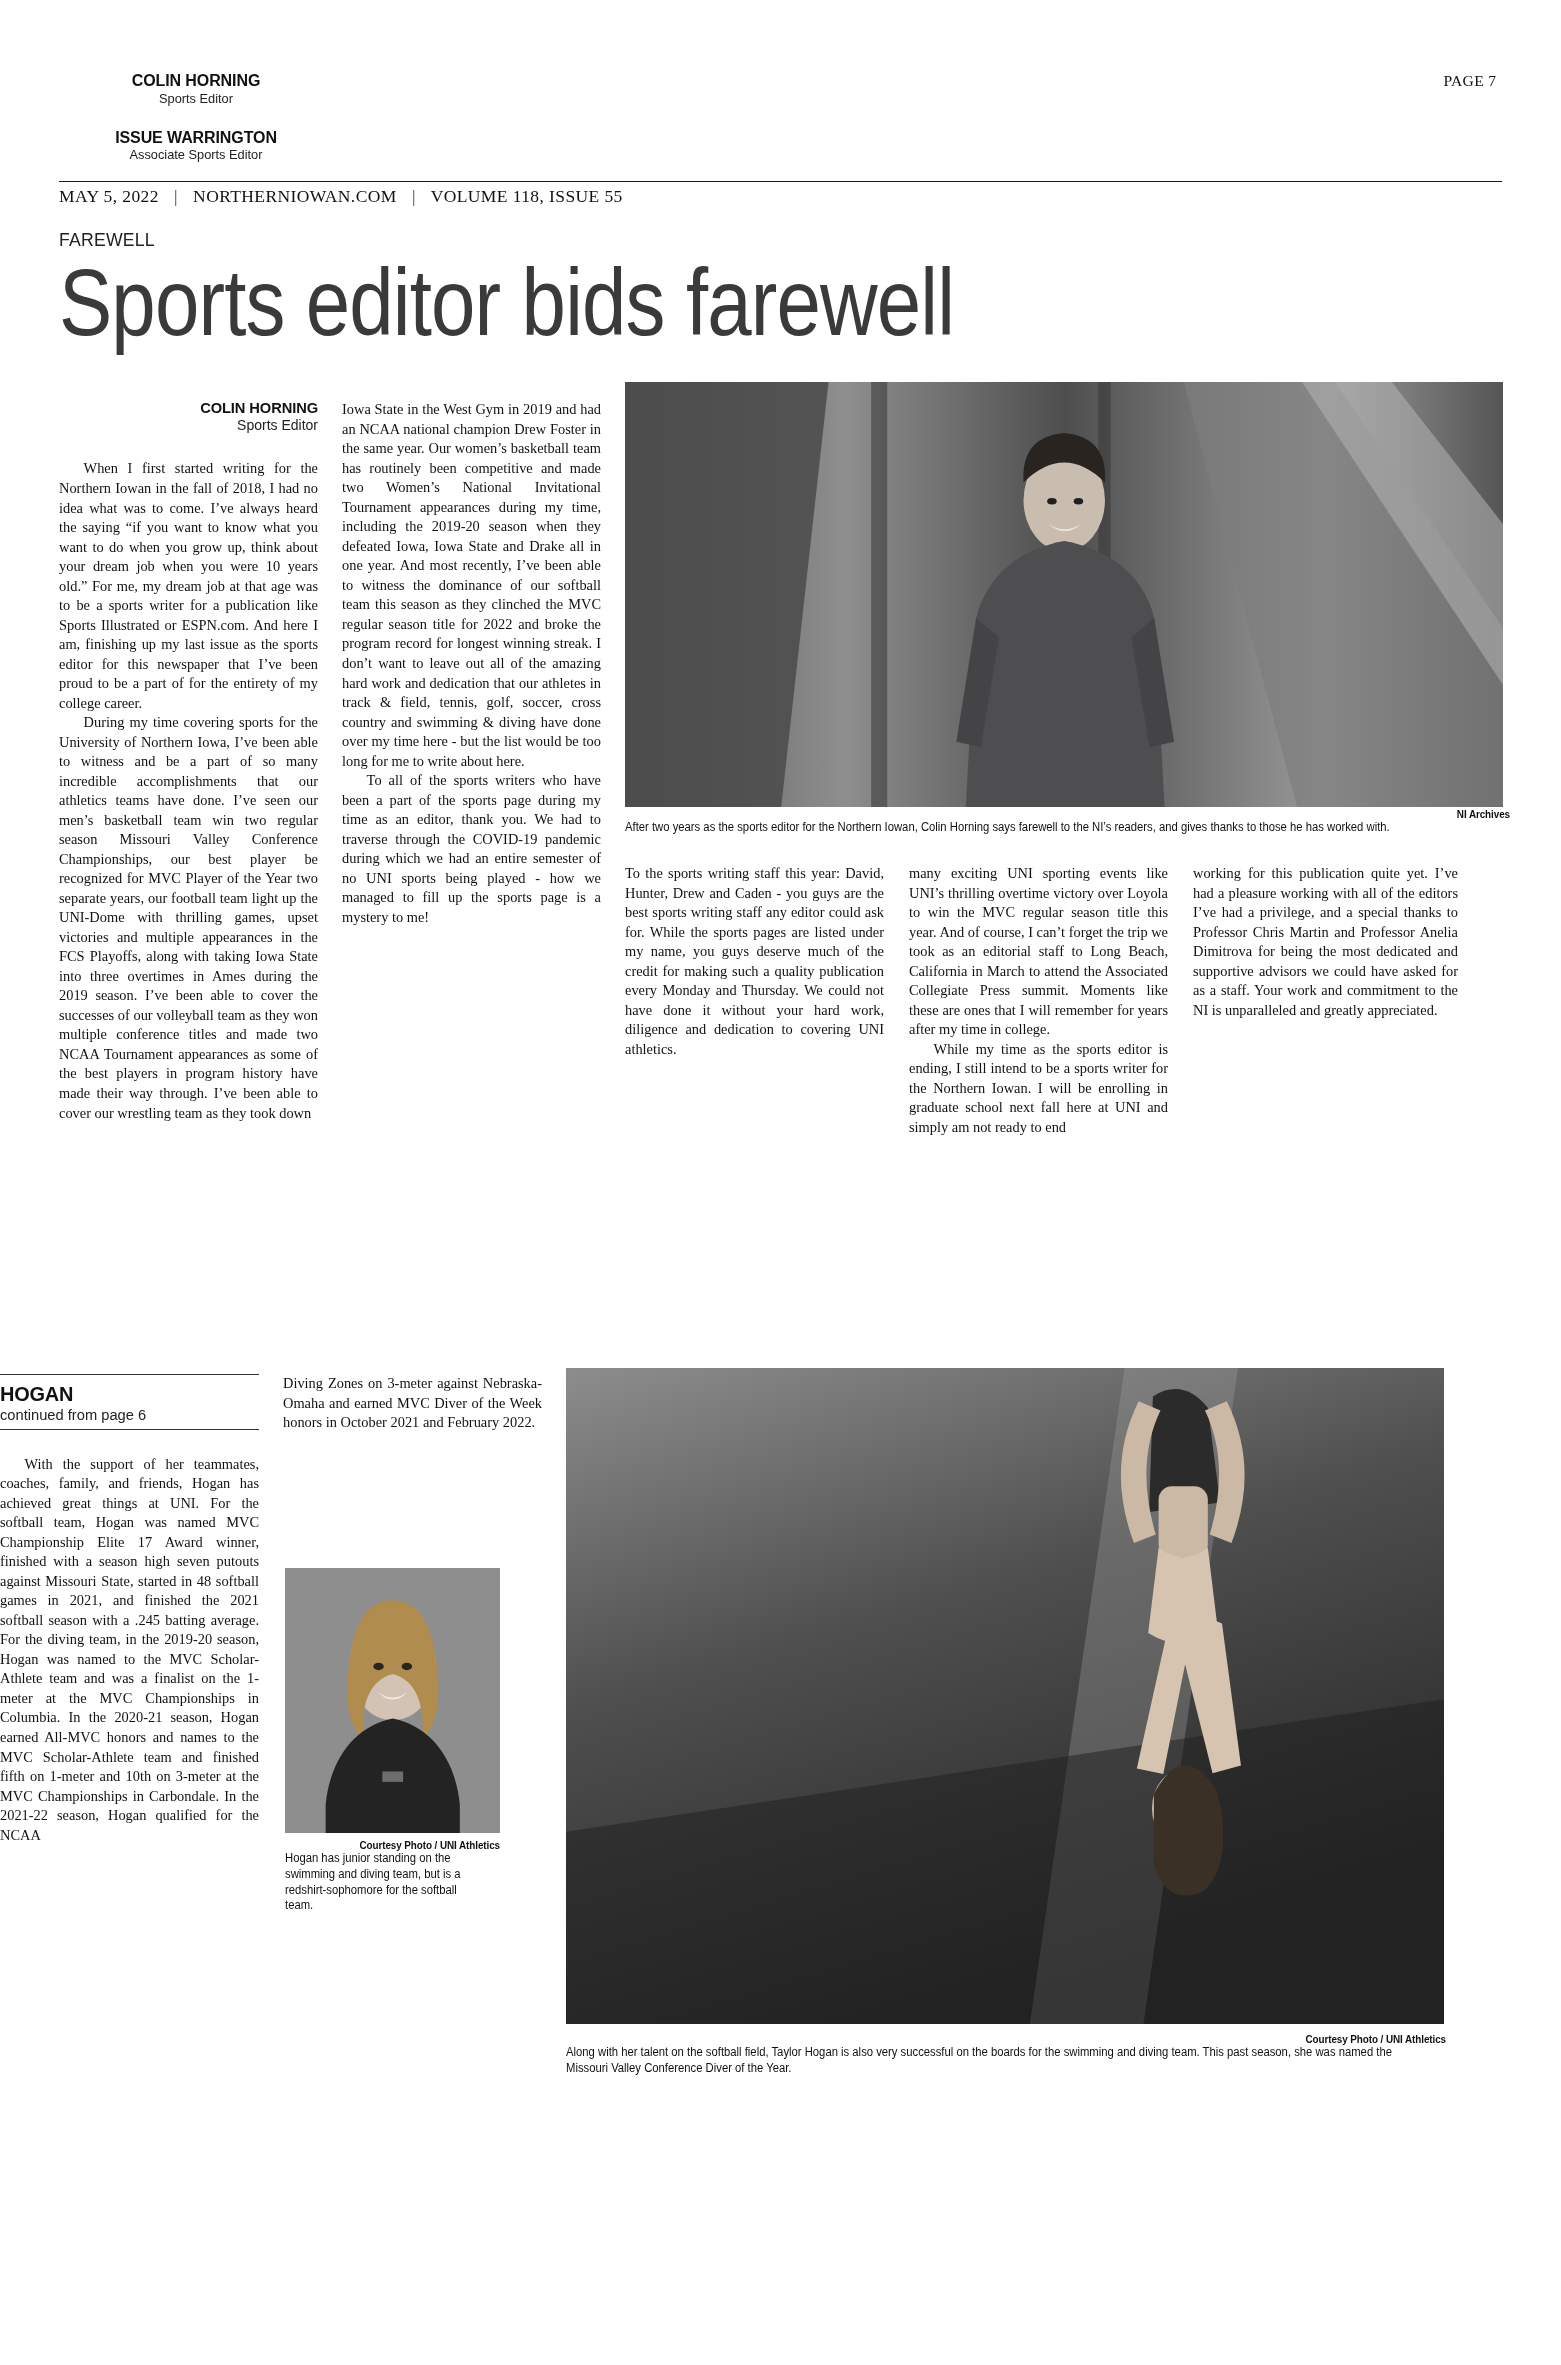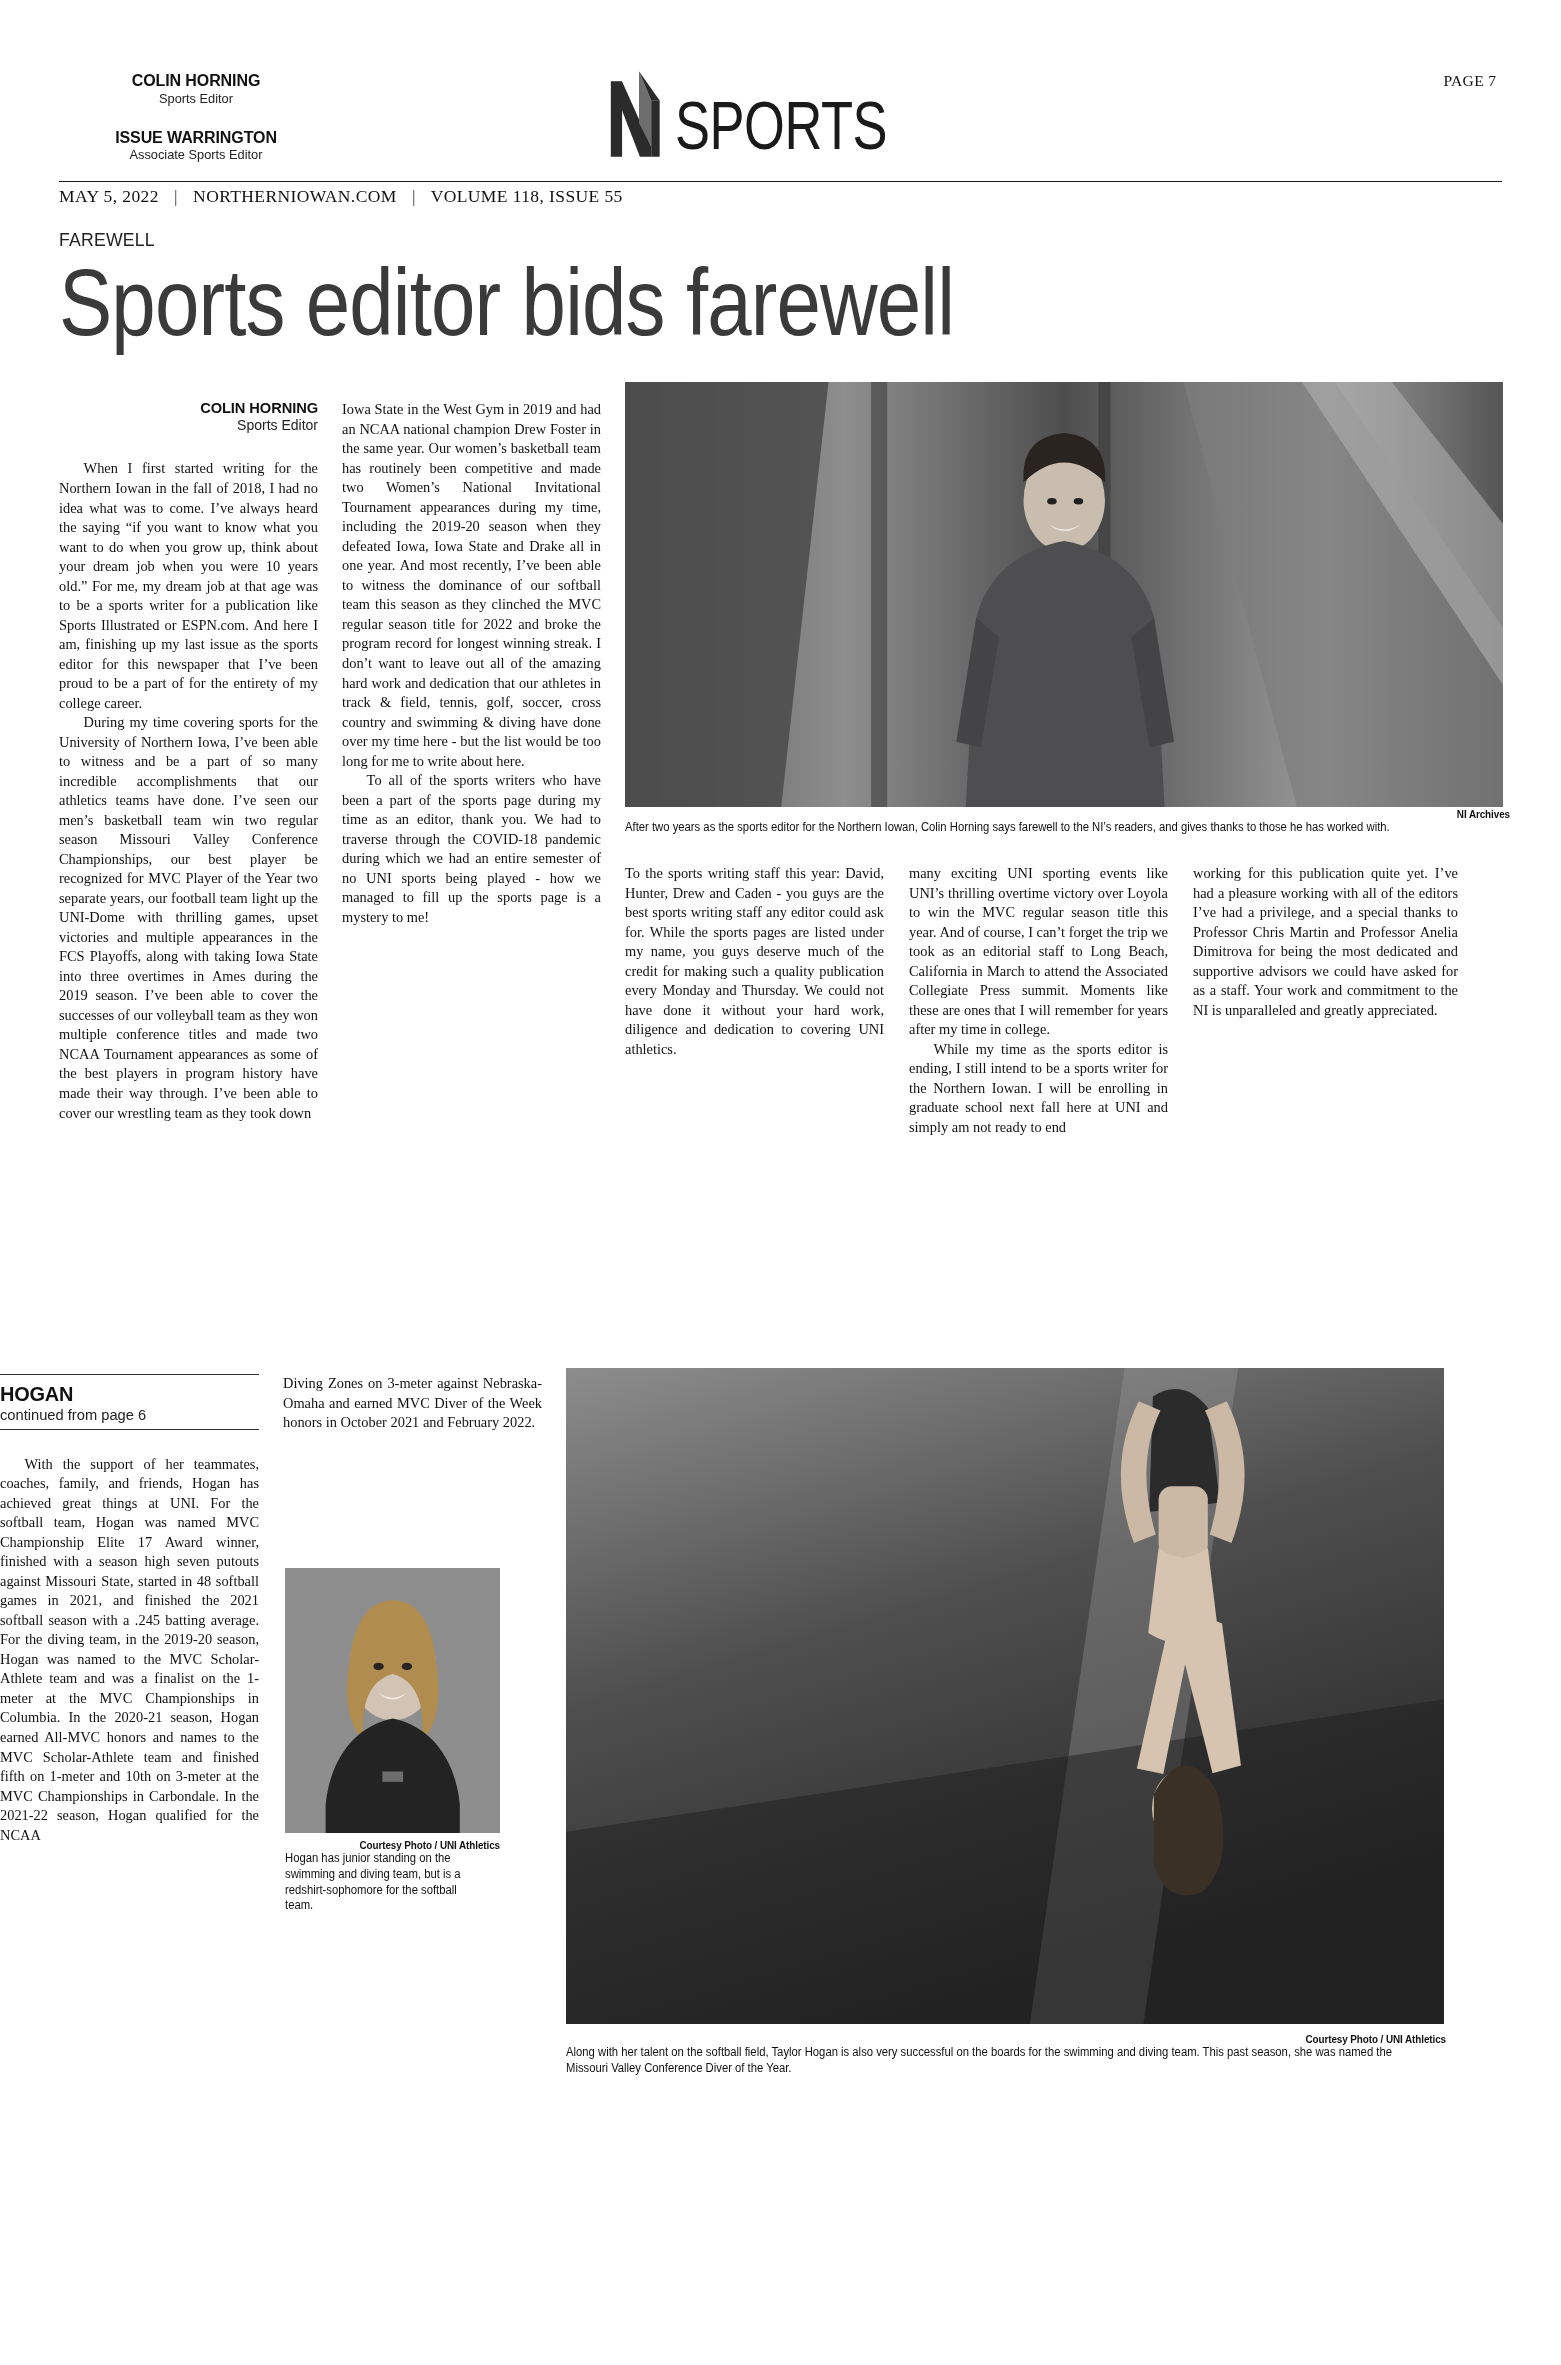--- a/index.html
+++ b/index.html
@@ -247,30 +247,20 @@
 
   <div class="masthead">
 
     <div class="editors">
       <div class="ed-name">COLIN HORNING</div>
       <div class="ed-role">Sports Editor</div>
       <div class="ed-name">ISSUE WARRINGTON</div>
       <div class="ed-role last">Associate Sports Editor</div>
     </div>
 
-    <div class="logo-wrap">
-      <svg class="logo-mark" viewBox="0 0 132 182">
-        <polygon points="6,182 6,22 30,22 30,182" fill="#2b2b2b"></polygon>
-        <polygon points="6,22 30,22 92,160 92,182 68,182" fill="#2b2b2b"></polygon>
-        <polygon points="66,0 92,62 92,160 66,110" fill="#6e6e6e"></polygon>
-        <polygon points="92,62 92,182 110,182 110,62" fill="#2b2b2b"></polygon>
-        <polygon points="66,0 110,62 92,62" fill="#2b2b2b"></polygon>
-      </svg>
-      <div class="logo-word">SPORTS</div>
-    </div>
 
     <div class="page-num">PAGE 7</div>
 
     <div class="rule-top"></div>
 
     <div class="dateline">
       <span>MAY 5, 2022</span>
       <span class="sep">|</span>
       <span>NORTHERNIOWAN.COM</span>
       <span class="sep">|</span>
@@ -287,21 +277,21 @@
       <div class="byline">
         <div class="bn">COLIN HORNING</div>
         <div class="br">Sports Editor</div>
       </div>
       <p>When I first started writing for the Northern Iowan in the fall of 2018, I had no idea what was to come. I’ve always heard the saying “if you want to know what you want to do when you grow up, think about your dream job when you were 10 years old.” For me, my dream job at that age was to be a sports writer for a publication like Sports Illustrated or ESPN.com. And here I am, finishing up my last issue as the sports editor for this newspaper that I’ve been proud to be a part of for the entirety of my college career.</p>
       <p>During my time covering sports for the University of Northern Iowa, I’ve been able to witness and be a part of so many incredible accomplishments that our athletics teams have done. I’ve seen our men’s basketball team win two regular season Missouri Valley Conference Championships, our best player be recognized for MVC Player of the Year two separate years, our football team light up the UNI-Dome with thrilling games, upset victories and multiple appearances in the FCS Playoffs, along with taking Iowa State into three overtimes in Ames during the 2019 season. I’ve been able to cover the successes of our volleyball team as they won multiple conference titles and made two NCAA Tournament appearances as some of the best players in program history have made their way through. I’ve been able to cover our wrestling team as they took down</p>
     </div>
 
     <div class="col" style="left:283px;">
       <p class="noind">Iowa State in the West Gym in 2019 and had an NCAA national champion Drew Foster in the same year. Our women’s basketball team has routinely been competitive and made two Women’s National Invitational Tournament appearances during my time, including the 2019-20 season when they defeated Iowa, Iowa State and Drake all in one year. And most recently, I’ve been able to witness the dominance of our softball team this season as they clinched the MVC regular season title for 2022 and broke the program record for longest winning streak. I don’t want to leave out all of the amazing hard work and dedication that our athletes in track &amp; field, tennis, golf, soccer, cross country and swimming &amp; diving have done over my time here - but the list would be too long for me to write about here.</p>
-      <p>To all of the sports writers who have been a part of the sports page during my time as an editor, thank you. We had to traverse through the COVID-18 pandemic during which we had an entire semester of no UNI sports being played - how we managed to fill up the sports page is a mystery to me!</p>
+      <p>To all of the sports writers who have been a part of the sports page during my time as an editor, thank you. We had to traverse through the COVID-19 pandemic during which we had an entire semester of no UNI sports being played - how we managed to fill up the sports page is a mystery to me!</p>
     </div>
 
     <div class="photo-main">
       <svg class="ph" viewBox="0 0 1855 898" preserveAspectRatio="none">
         <defs>
           <linearGradient id="gW" x1="0" y1="0" x2="1" y2="0">
             <stop offset="0" stop-color="#5a5a5a"></stop>
               <stop offset="0.25" stop-color="#8e8e8e"></stop>
             <stop offset="0.5" stop-color="#4e4e4e"></stop>
               <stop offset="0.8" stop-color="#9a9a9a"></stop>

